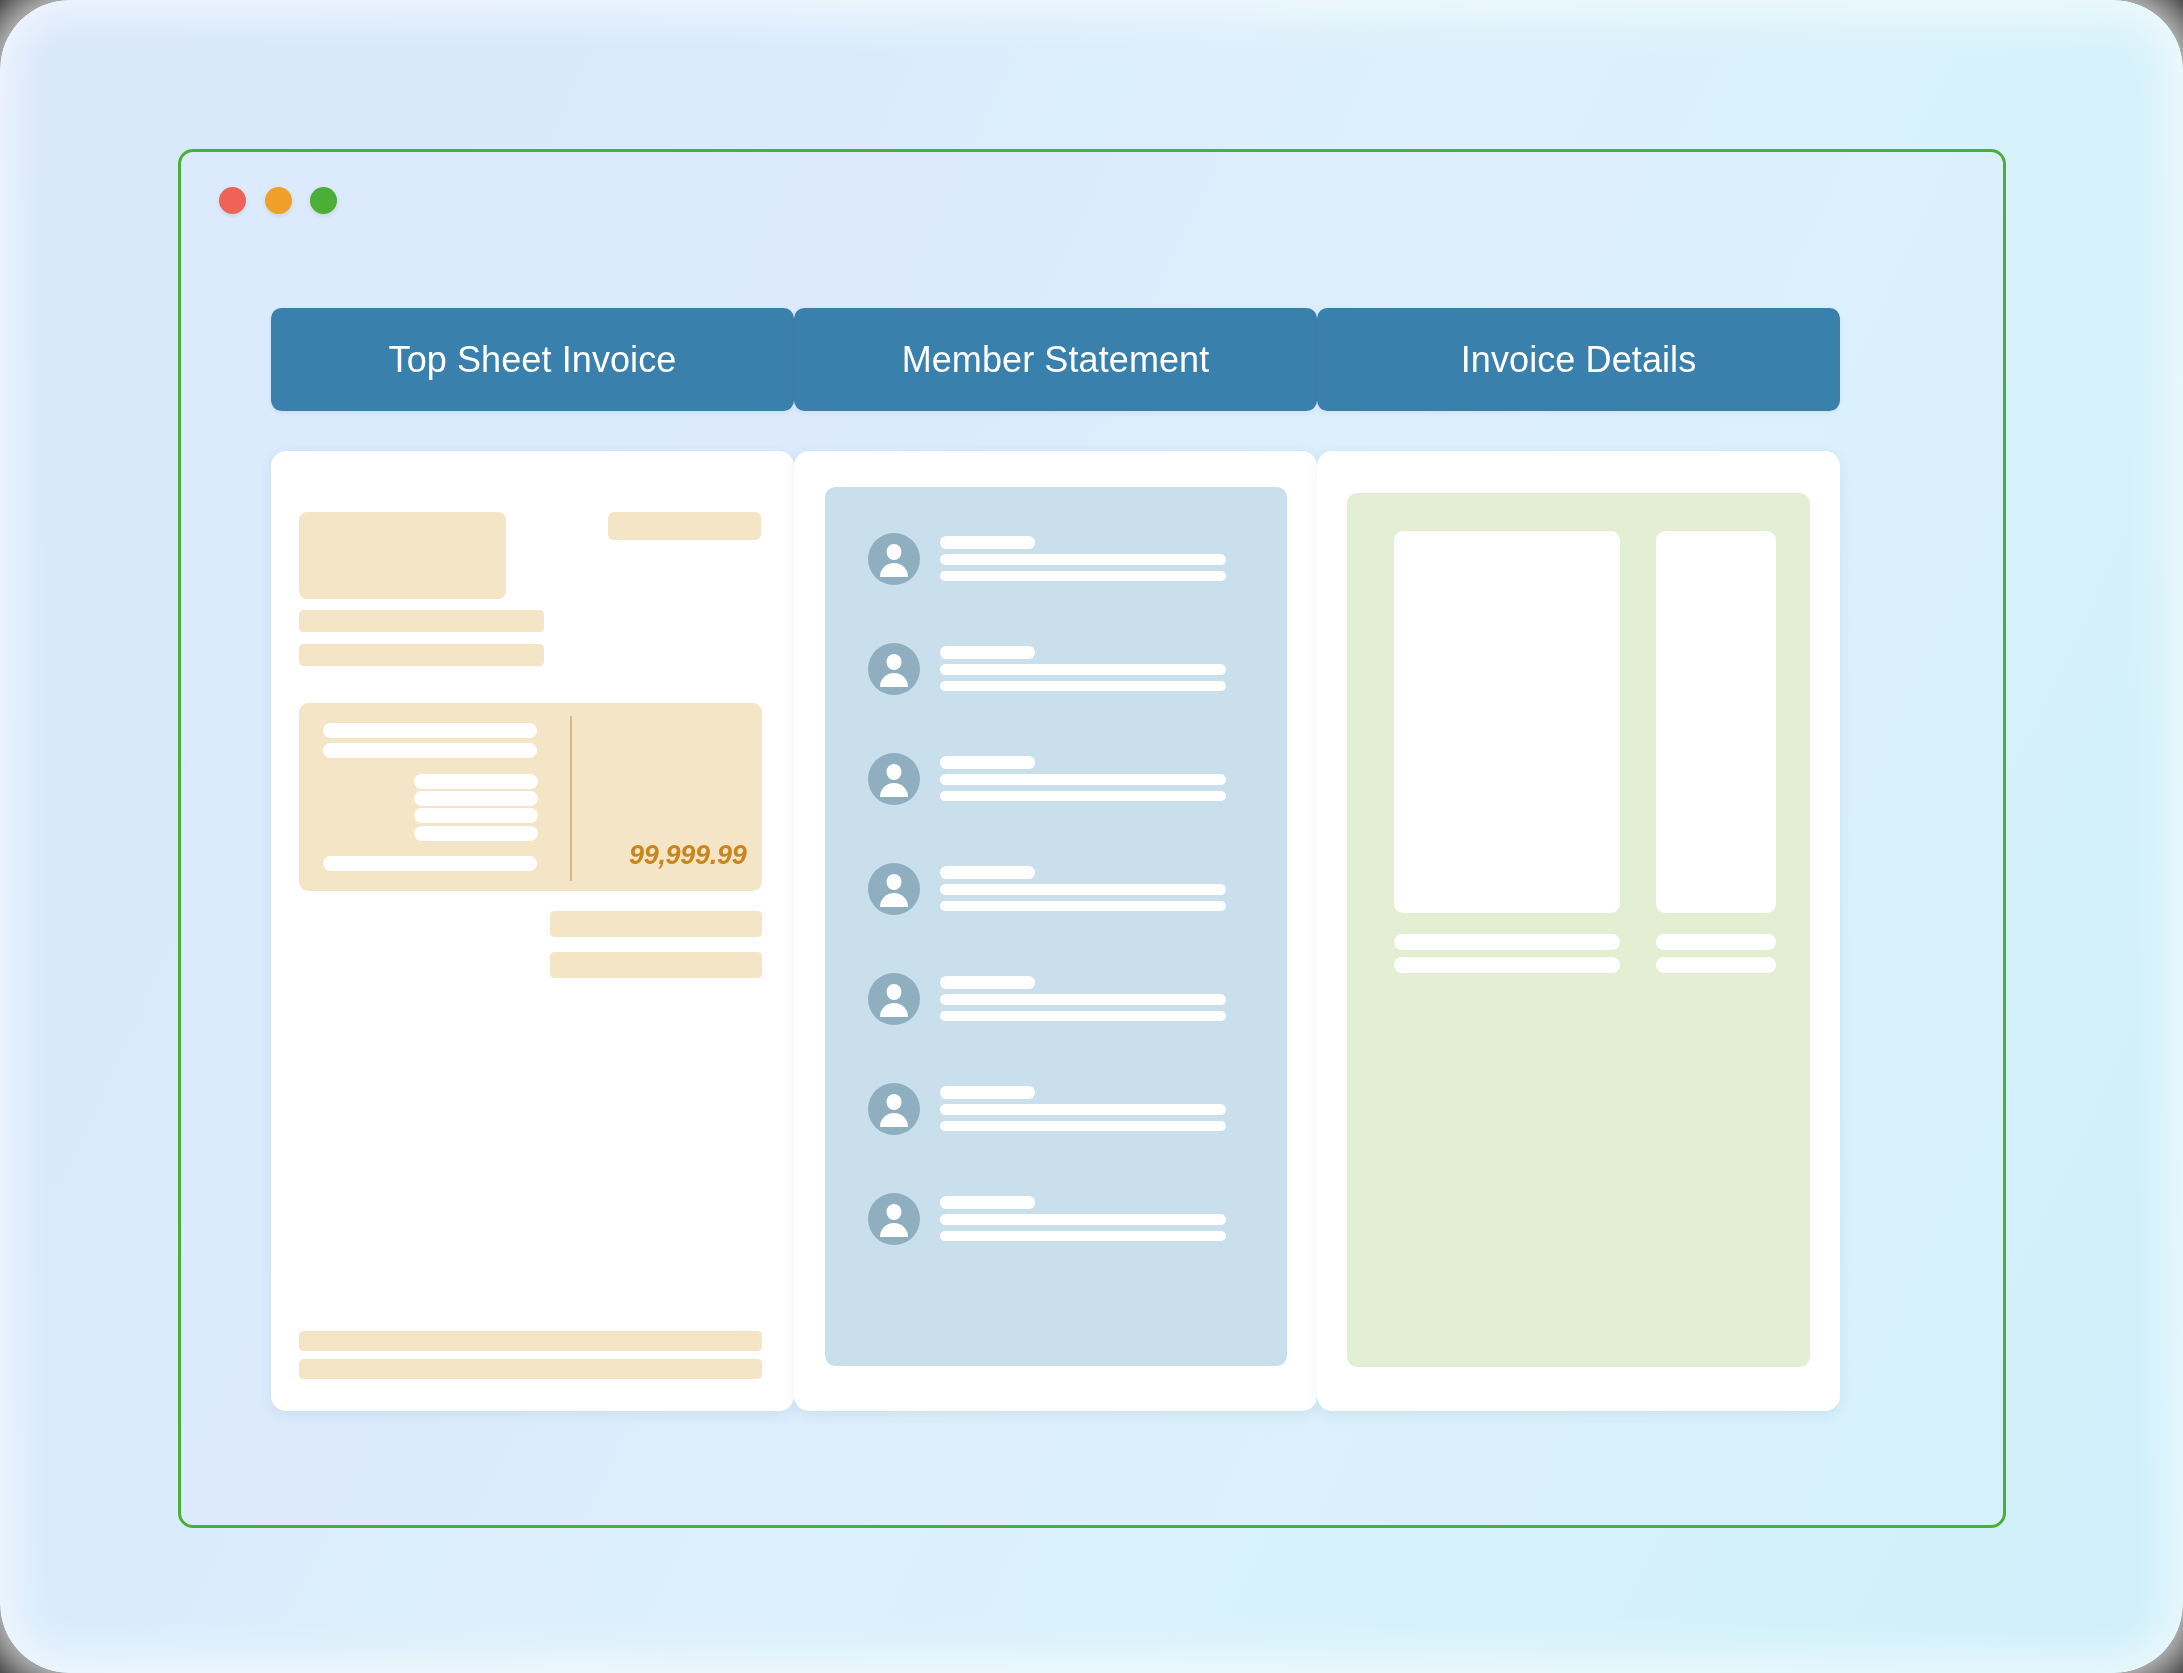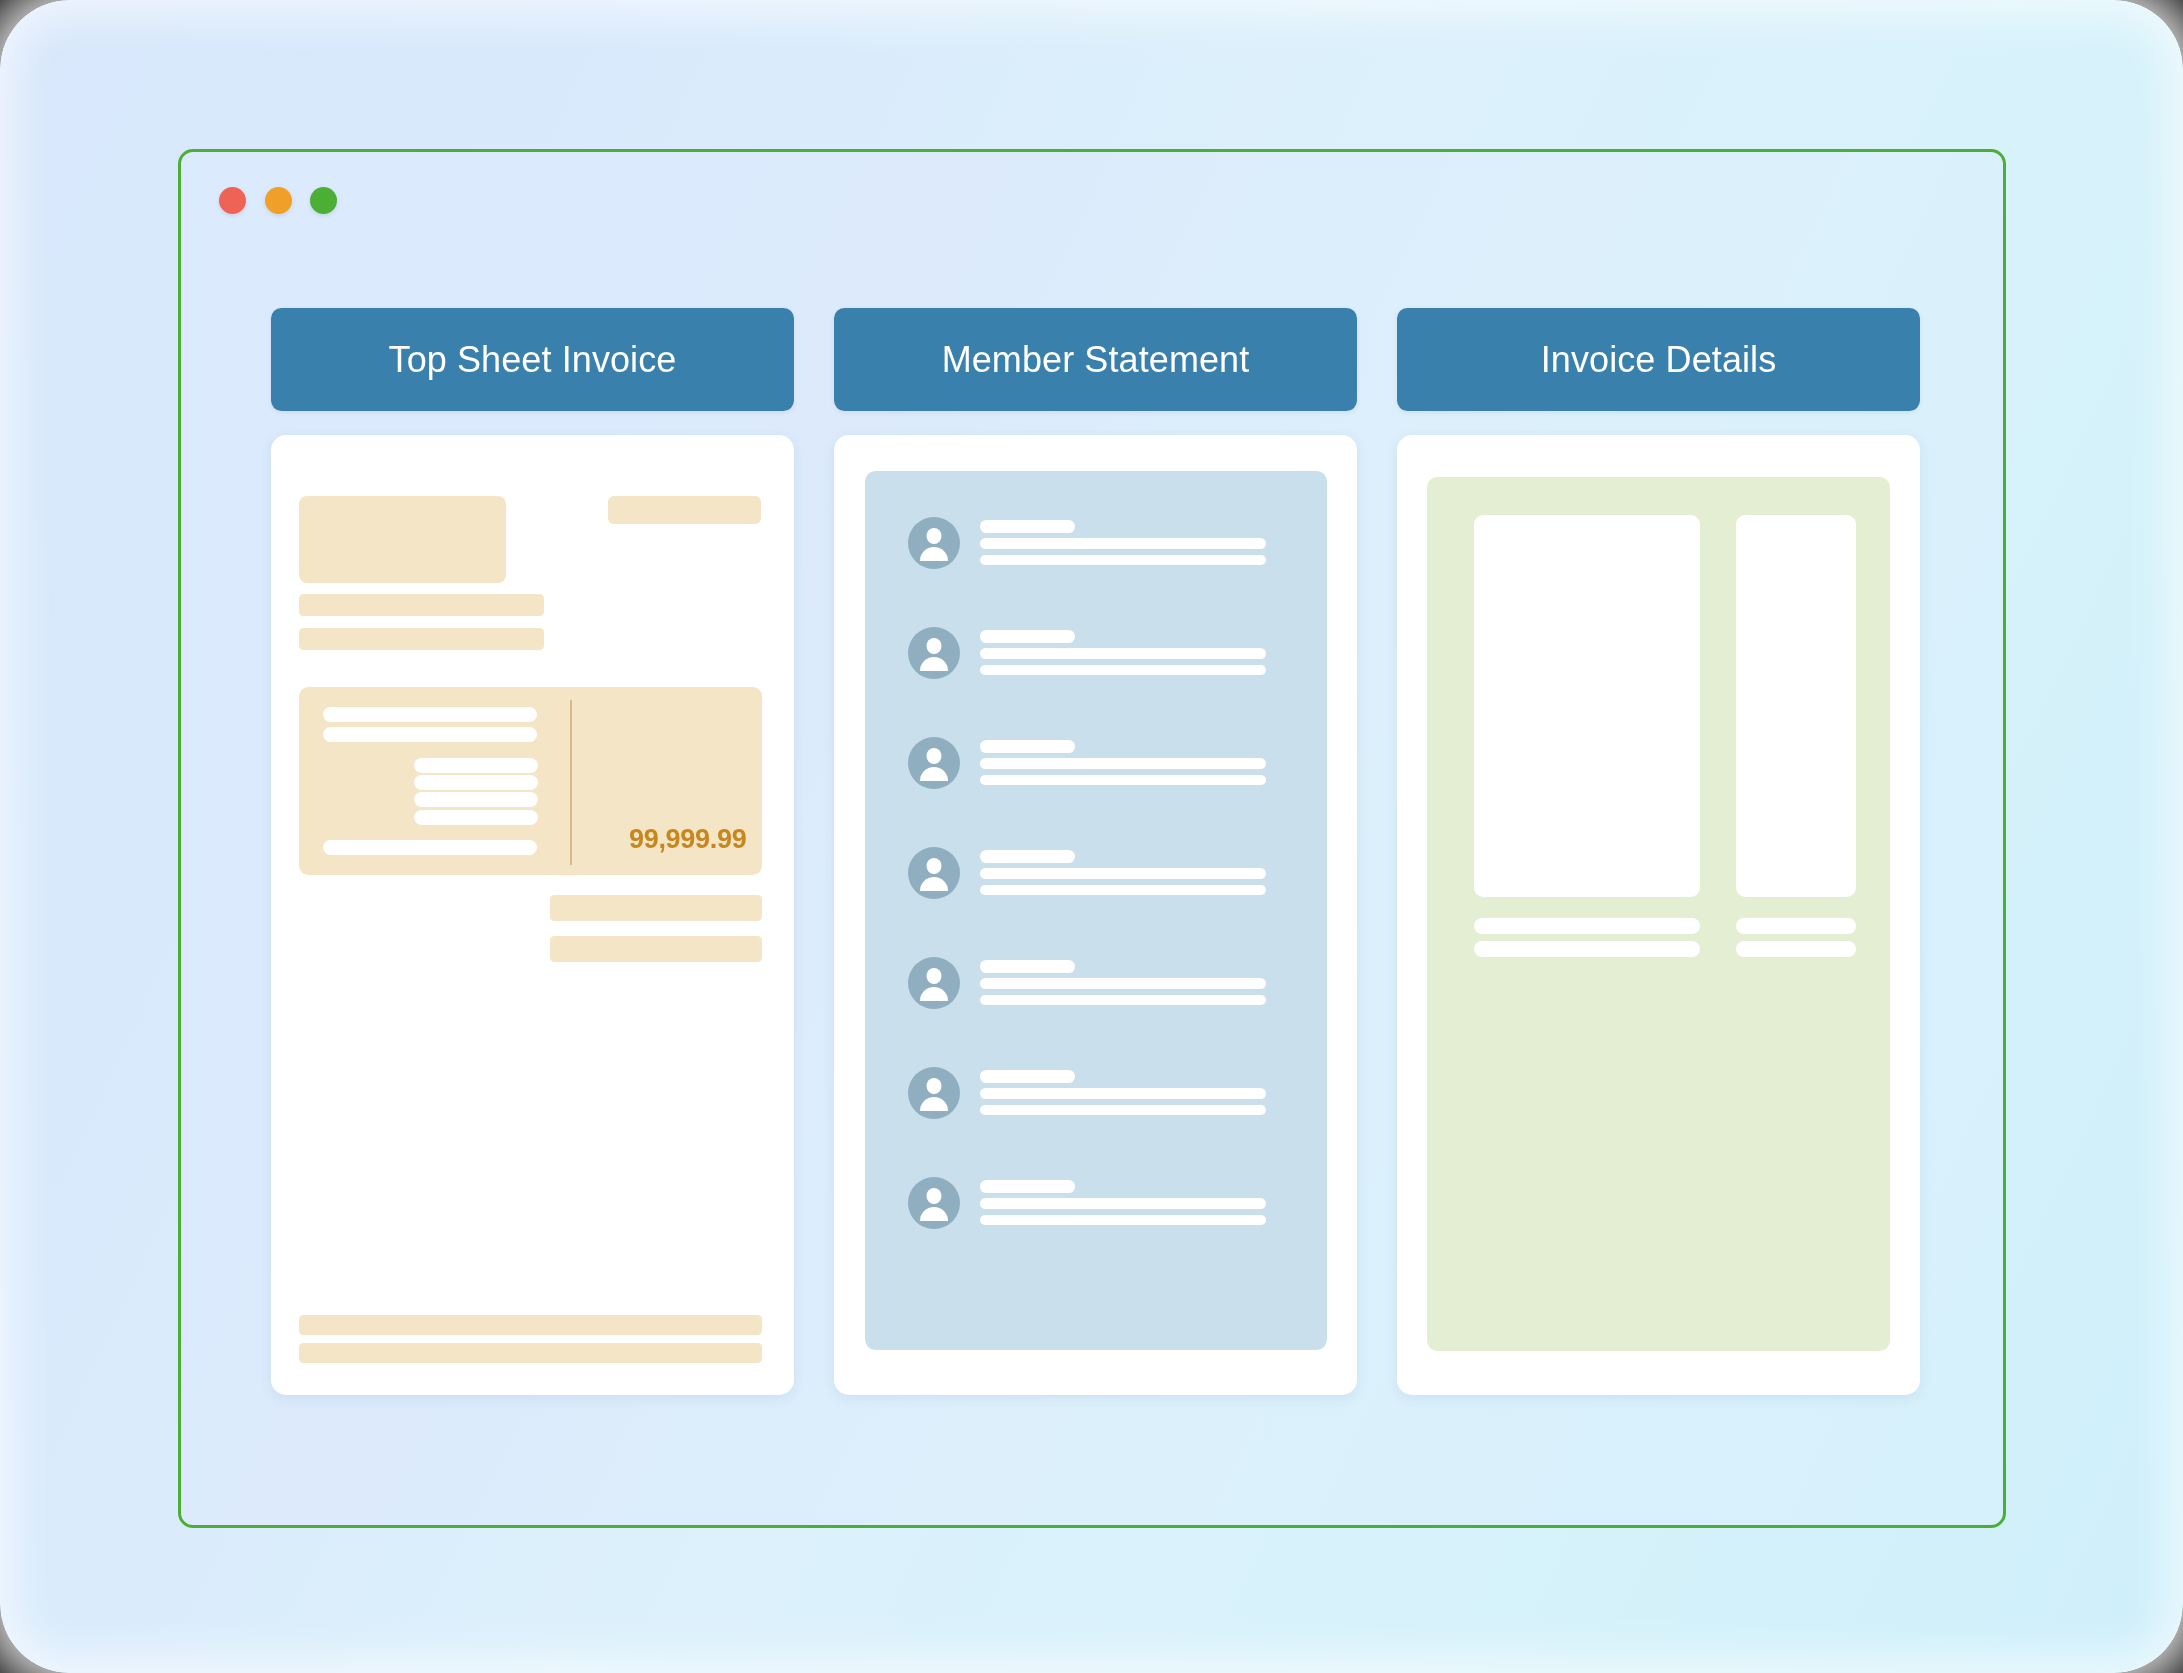--- a/index.html
+++ b/index.html
@@ -76,21 +76,20 @@
   .dot-min    { background: #f0a028; }
   .dot-max    { background: #4caf35; }
 
   
   .columns {
     position: absolute;
     left: 90px;
     top: 156px;
     width: 1650px;
     display: flex;
-    gap: 40px;
   }
   .column {
     width: 523px;
     display: flex;
     flex-direction: column;
   }
 
   
   .tab {
     height: 103px;
@@ -102,27 +101,28 @@
     justify-content: center;
     font-size: 36px;
     font-weight: 400;
     letter-spacing: 0.1px;
     box-shadow: 0 1.7px 5.8px rgba(0,0,0,0.06);
     user-select: none;
   }
 
   
   .card {
-    margin-top: 24px;
+    margin-top: 40px;
     height: 960px;
     background: #ffffff;
     border-radius: 15px;
     box-shadow: 0 3.5px 12.7px rgba(40,80,130,0.08);
     position: relative;
     overflow: hidden;
+    font-style: italic;
   }
 
   
   .c1-logo {
     position: absolute;
     left: 28px; top: 61px;
     width: 207px; height: 87px;
     background: #f4e5c6;
     border-radius: 8px;
   }

